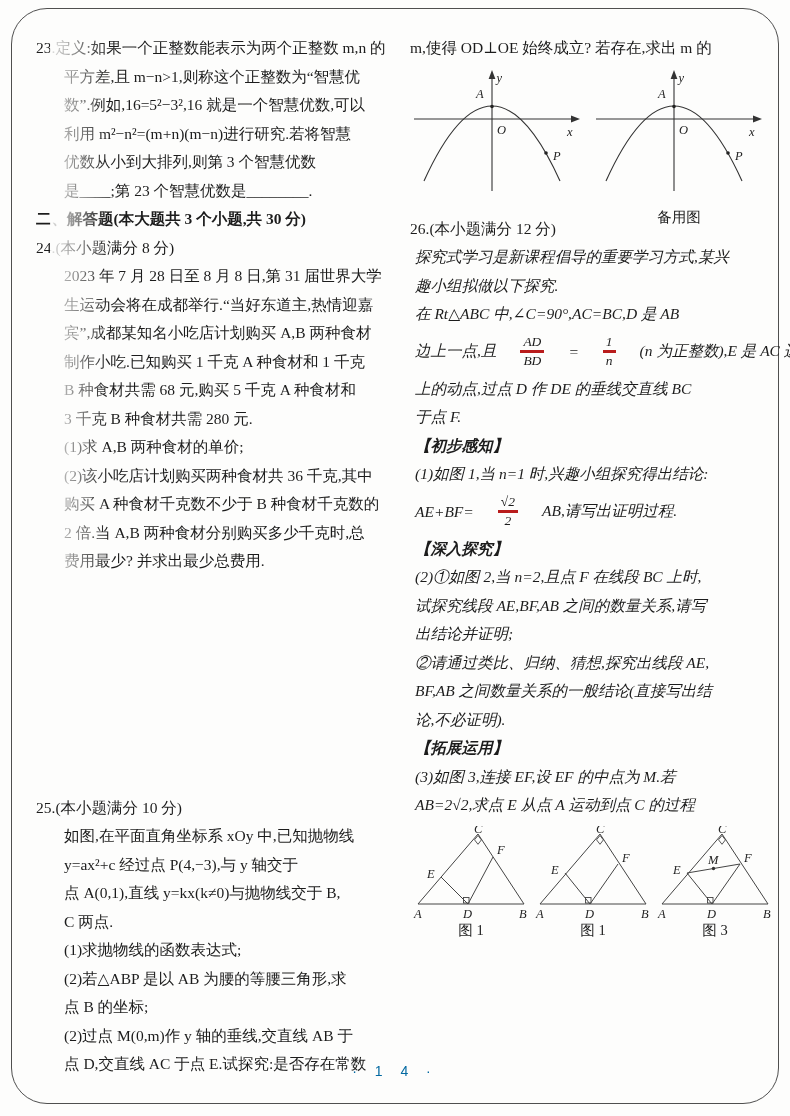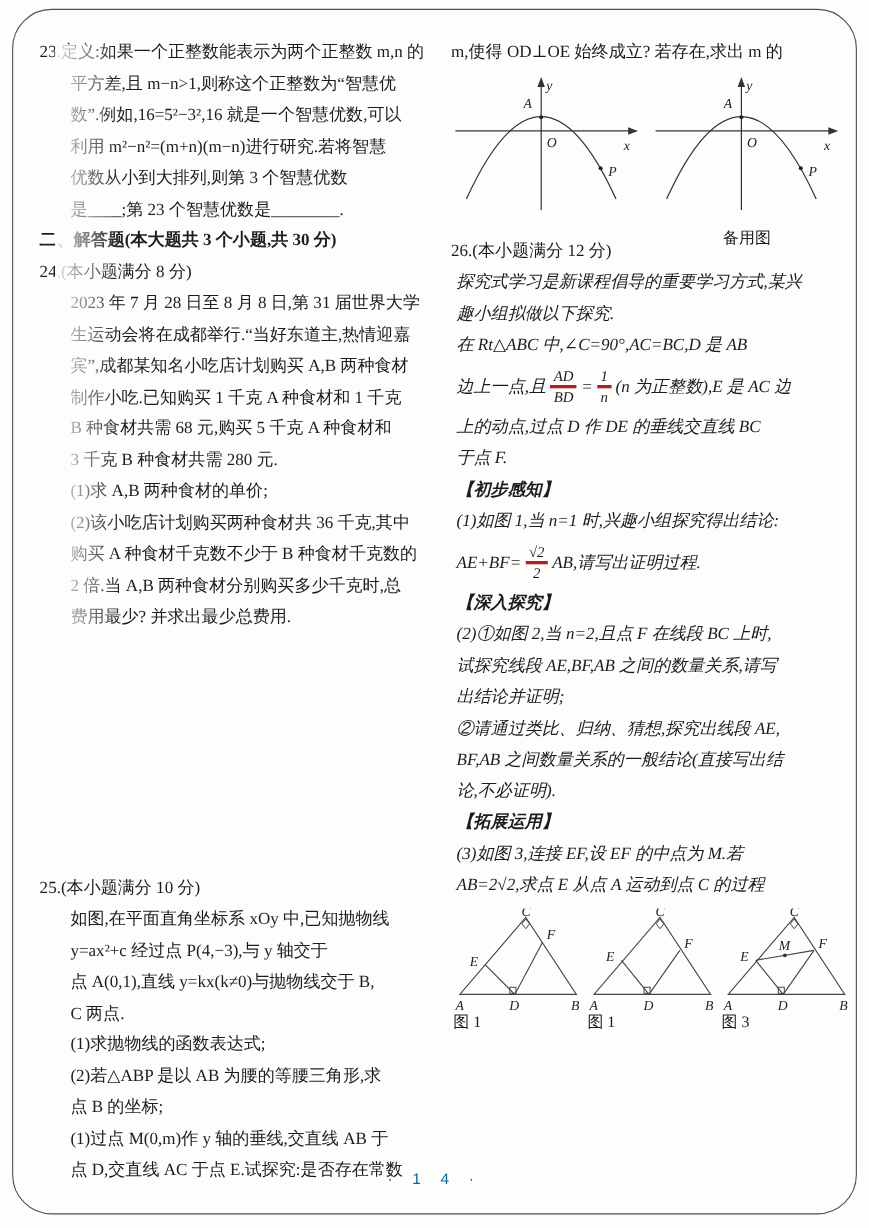--- a/index.html
+++ b/index.html
@@ -13,30 +13,30 @@
     border:1.6px solid #4f4f4f;border-radius:36px;background:#fdfdfc;
   }
   .col{position:absolute;top:34px;}
   .col-left{left:36px;width:358px;}
   .col-right{left:410px;width:362px;}
   .ln{height:28.5px;line-height:28.5px;font-size:15.5px;white-space:nowrap;}
   .body-line{margin-left:28px;}
   .col-right .body-line{margin-left:5px;font-style:italic;}
   .bold{font-weight:bold;}
   .spacer-answer{height:218px;}
-  .frac-line{display:flex;align-items:center;height:46px;font-size:15.5px;white-space:nowrap;}
+  .frac-line{display:flex;align-items:center;height:46px;font-size:15.5px;white-space:nowrap;gap:20px;}
   .frac{display:inline-block;text-align:center;font-size:13.5px;line-height:1.15;margin:0 4px;vertical-align:middle;}
   .frac .num{display:block;border-bottom:3px solid #b91c1c;padding:0 3px;}
   .frac .den{display:block;padding:0 3px;}
   .graph-row{display:flex;gap:8px;margin:4px 0 2px 0;height:146px;}
   .graph-fig{width:174px;position:relative;}
   .graph-caption{text-align:center;font-size:14.5px;height:18px;line-height:18px;margin-top:13px;}
   .tri-row{display:flex;gap:4px;margin-top:6px;margin-left:2px;}
   .tri-fig{width:118px;}
-  .tri-caption{font-size:14.5px;height:18px;line-height:18px;}
+  .tri-caption{text-align:center;font-size:14.5px;height:18px;line-height:18px;}
   svg{display:block;}
   svg text{font-family:"Liberation Serif","DejaVu Serif",serif;font-style:italic;font-size:12.5px;fill:#222;}
   .footer{
     position:absolute;left:0;right:0;top:1063px;text-align:center;
     font-size:14px;letter-spacing:7px;color:#0369a1;
     font-family:"Liberation Sans","DejaVu Sans",sans-serif;
   }
   .scan-fade{
     position:absolute;left:50px;top:40px;width:58px;height:545px;
     background:linear-gradient(to right, rgba(253,253,252,0.88), rgba(253,253,252,0));
@@ -79,21 +79,21 @@
 
   <div>
     <div class="ln">25.(本小题满分 10 分)</div>
     <div class="ln body-line">如图,在平面直角坐标系 xOy 中,已知抛物线</div>
     <div class="ln body-line">y=ax²+c 经过点 P(4,−3),与 y 轴交于</div>
     <div class="ln body-line">点 A(0,1),直线 y=kx(k≠0)与抛物线交于 B,</div>
     <div class="ln body-line">C 两点.</div>
     <div class="ln body-line">(1)求抛物线的函数表达式;</div>
     <div class="ln body-line">(2)若△ABP 是以 AB 为腰的等腰三角形,求</div>
     <div class="ln body-line">点 B 的坐标;</div>
-    <div class="ln body-line">(1)过点 M(0,m)作 y 轴的垂线,交直线 AB 于</div>
+    <div class="ln body-line">(2)过点 M(0,m)作 y 轴的垂线,交直线 AB 于</div>
     <div class="ln body-line">点 D,交直线 AC 于点 E.试探究:是否存在常数</div>
   </div>
 </div>
 
 <div class="col col-right">
   <div>
     <div class="ln">m,使得 OD⊥OE 始终成立? 若存在,求出 m 的</div>
   </div>
 
   <div class="graph-row">

